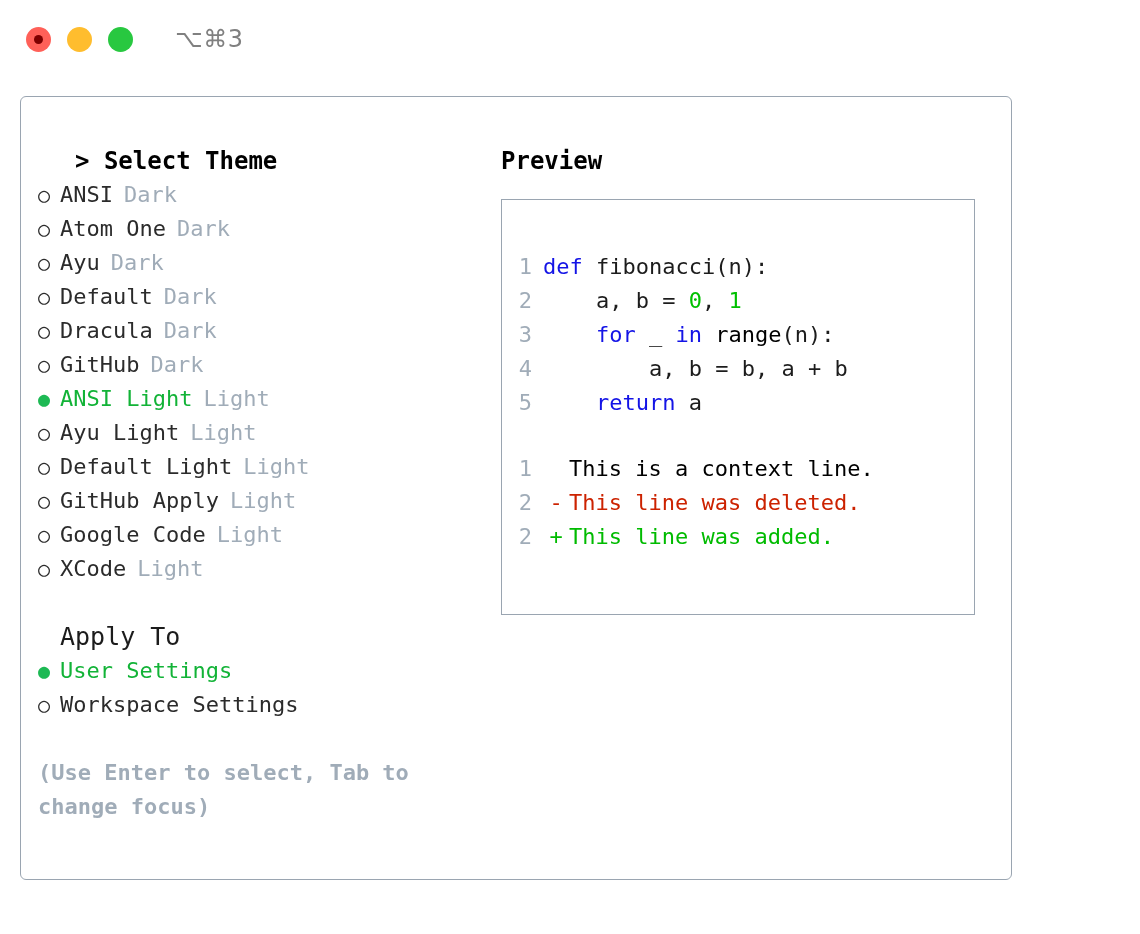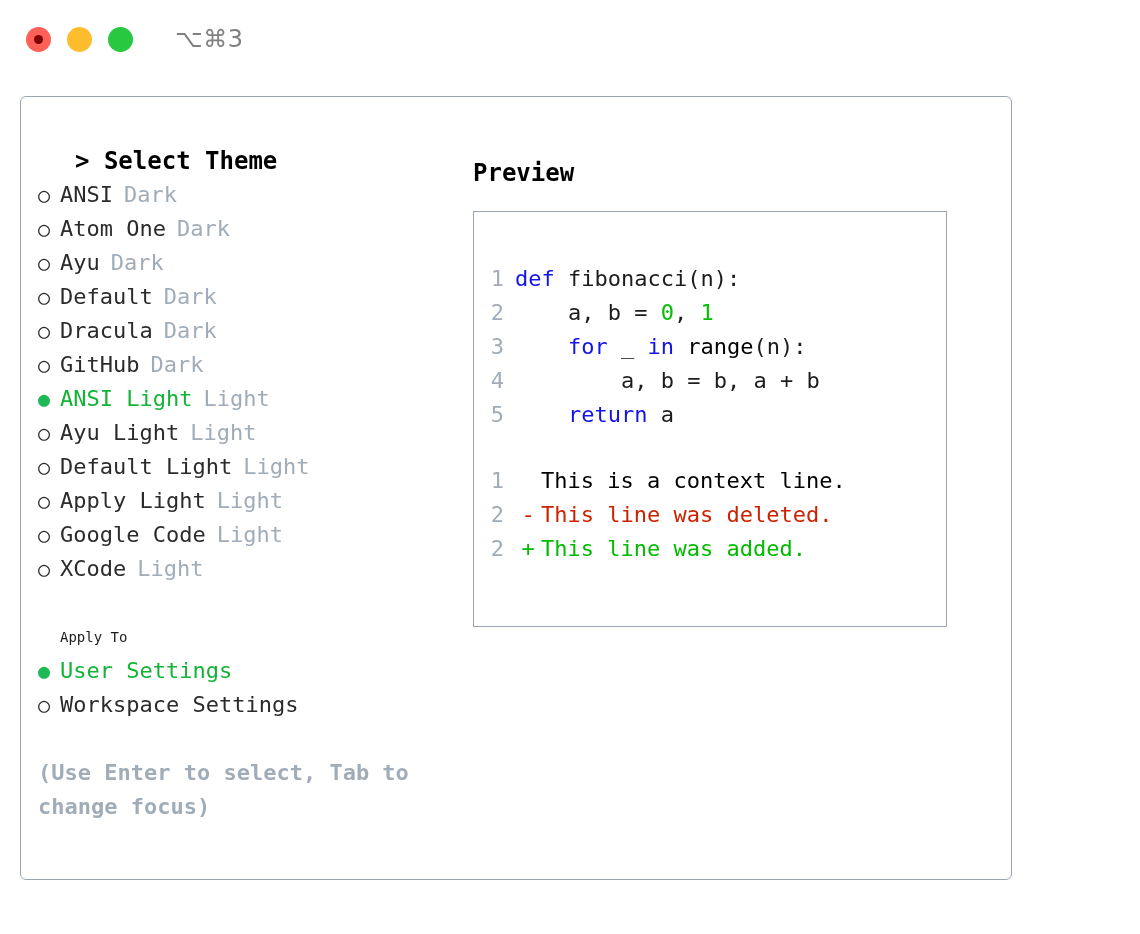--- a/index.html
+++ b/index.html
@@ -86,24 +86,23 @@
   }
 
   .col-left {
     position: absolute;
     left: 17px;
     top: 47px;
     width: 460px;
   }
   .col-right {
     position: absolute;
-    left: 452px;
+    left: 480px;
     top: 47px;
     width: 500px;
-    margin-top: 12px;
   }
 
   .heading {
     font-size: 24px;
     font-weight: bold;
     color: #000000;
     line-height: 34px;
     white-space: pre;
     margin-left: 37px;
   }
@@ -123,21 +122,21 @@
     font-size: 20px;
   }
   .bullet-off { color: #2b2b2b; }
   .bullet-on  { color: #1db954; }
   .opt-name        { color: #2b2b2b; }
   .opt-name.sel    { color: #12b337; text-align: center; }
   .opt-variant     { color: #a0acb8; padding-left: 11px; }
   .spacer-md { height: 34px; }
 
   .sub-heading {
-    font-size: 14px;
+    font-size: 25px;
     line-height: 34px;
     color: #1c1c1c;
     padding-left: 22px;
     white-space: pre;
     font-weight: 500;
   }
 
   .hint {
     margin-top: 34px;
     font-size: 22px;
@@ -229,21 +228,21 @@
         <div id="theme-list">
             <div class="option-row"><span class="bullet bullet-off">○</span><span class="opt-name">ANSI</span><span class="opt-variant">Dark</span></div>
             <div class="option-row"><span class="bullet bullet-off">○</span><span class="opt-name">Atom One</span><span class="opt-variant">Dark</span></div>
             <div class="option-row"><span class="bullet bullet-off">○</span><span class="opt-name">Ayu</span><span class="opt-variant">Dark</span></div>
             <div class="option-row"><span class="bullet bullet-off">○</span><span class="opt-name">Default</span><span class="opt-variant">Dark</span></div>
             <div class="option-row"><span class="bullet bullet-off">○</span><span class="opt-name">Dracula</span><span class="opt-variant">Dark</span></div>
             <div class="option-row"><span class="bullet bullet-off">○</span><span class="opt-name">GitHub</span><span class="opt-variant">Dark</span></div>
             <div class="option-row"><span class="bullet bullet-on">●</span><span class="opt-name sel">ANSI Light</span><span class="opt-variant">Light</span></div>
             <div class="option-row"><span class="bullet bullet-off">○</span><span class="opt-name">Ayu Light</span><span class="opt-variant">Light</span></div>
             <div class="option-row"><span class="bullet bullet-off">○</span><span class="opt-name">Default Light</span><span class="opt-variant">Light</span></div>
-            <div class="option-row"><span class="bullet bullet-off">○</span><span class="opt-name">Apply Light</span><span class="opt-variant">Light</span></div>
+            <div class="option-row"><span class="bullet bullet-off">○</span><span class="opt-name">GitHub Apply</span><span class="opt-variant">Light</span></div>
             <div class="option-row"><span class="bullet bullet-off">○</span><span class="opt-name">Google Code</span><span class="opt-variant">Light</span></div>
             <div class="option-row"><span class="bullet bullet-off">○</span><span class="opt-name">XCode</span><span class="opt-variant">Light</span></div>
           </div>
 
         <div class="spacer-md"></div>
 
         <div class="sub-heading">Apply To</div>
 
         <div id="apply-list">
             <div class="option-row"><span class="bullet bullet-on">●</span><span class="opt-name sel">User Settings</span></div>

